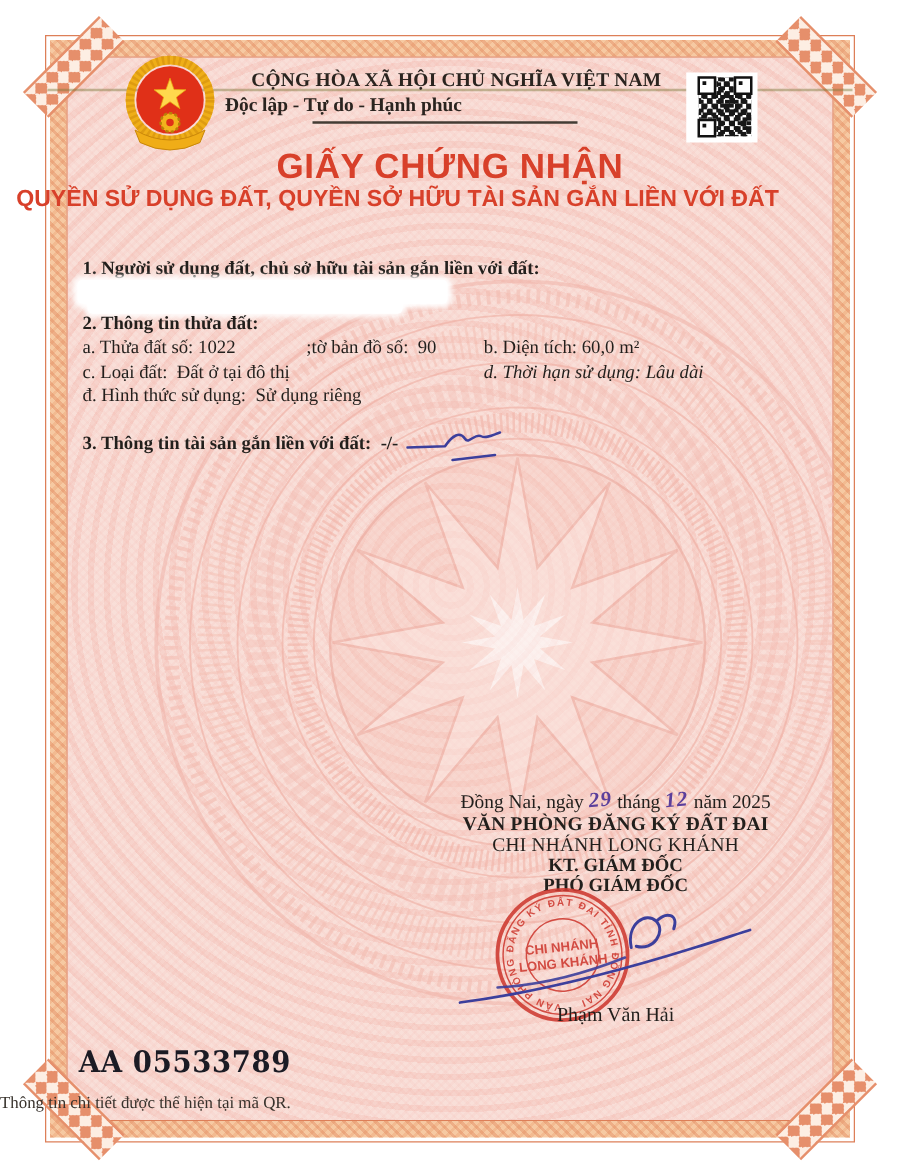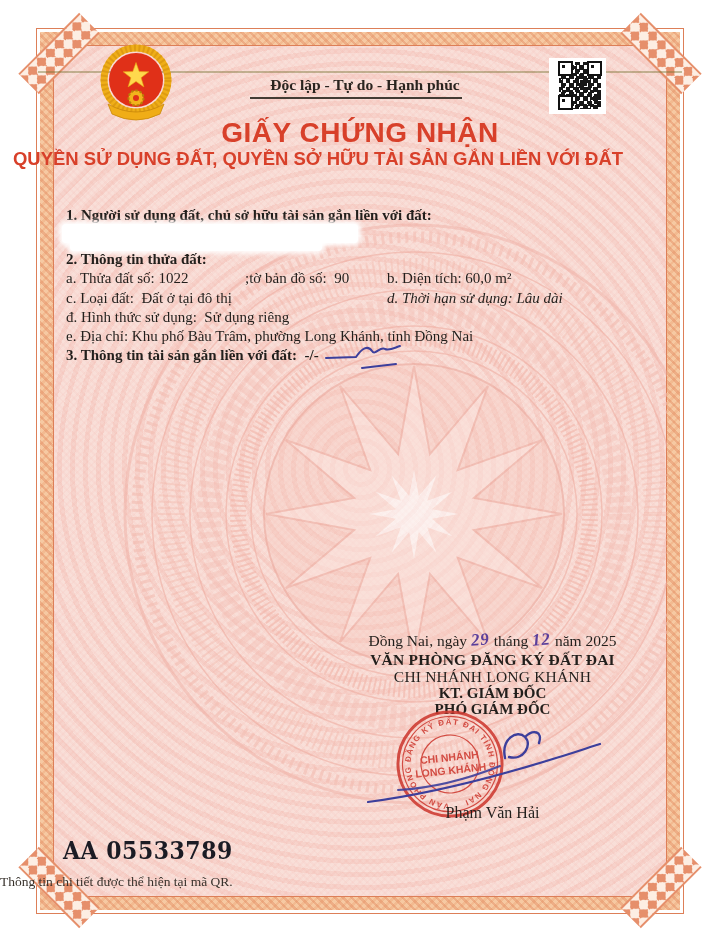--- a/index.html
+++ b/index.html
@@ -31,21 +31,21 @@
   .corner.bl{left:16px;bottom:30px;transform:rotate(45deg);}
   .corner.br{right:16px;bottom:30px;transform:rotate(-45deg);}
 
   .drum{position:absolute;left:60px;top:168px;z-index:1;opacity:.6;}
   .fold-line{position:absolute;left:38px;right:38px;top:71px;height:1.5px;
         background:rgba(125,120,58,.45);z-index:4;}
 
   
   .hdr-country{position:absolute;left:180px;top:56px;width:370px;text-align:center;z-index:5;
         font-weight:bold;font-size:15.5px;letter-spacing:.2px;color:#2a241f;}
-  .hdr-motto{position:absolute;left:180px;top:76px;width:370px;text-align:center;z-index:5;
+  .hdr-motto{position:absolute;left:180px;top:76px;width:370px;text-align:left;z-index:5;
         font-weight:bold;font-size:15.5px;color:#2a241f;}
   .hdr-rule{position:absolute;left:250px;top:97px;width:212px;height:1.6px;background:#433c34;z-index:5;}
 
   .emblem{position:absolute;left:92px;top:44px;z-index:5;}
 
   .qr-box{position:absolute;left:549px;top:58px;width:57px;height:56px;background:#ffffff;z-index:5;}
   .qr{position:absolute;left:9px;top:3px;width:44px;height:49px;background:#ffffff;}
   .qr-mod{position:absolute;inset:1px;
         background:
           repeating-conic-gradient(#171717 0 25%, transparent 0 50%) 0 0/7px 7px,
@@ -130,20 +130,21 @@
   <svg class="emblem" width="88" height="82" viewBox="0 0 88 82">
     <circle cx="44" cy="36" r="32" fill="none" stroke="#efae18" stroke-width="7"></circle>
     <circle cx="44" cy="36" r="32" fill="none" stroke="#cf8d0d" stroke-width="7" stroke-dasharray="2 2.5" opacity=".55"></circle>
     <circle cx="44" cy="36" r="27" fill="#e03018"></circle>
     <polygon points="44,18.5 47.2,27.6 56.8,27.8 49.1,33.7 51.9,42.9 44,37.4 36.1,42.9 38.9,33.7 31.2,27.8 40.8,27.6" fill="#ffd84d" stroke="#e8a50f" stroke-width=".6"></polygon>
     <circle cx="44" cy="54" r="7.5" fill="#f2b31c" stroke="#b97f08" stroke-width="2" stroke-dasharray="2.5 1.8"></circle>
     <circle cx="44" cy="54" r="3" fill="#e03018"></circle>
     <path d="M16,60 Q44,76 72,60 L68,70 Q44,82 20,70 Z" fill="#f0ad17" stroke="#c8860a" stroke-width=".8"></path>
   </svg>
 
+  <div class="hdr-country">CỘNG HÒA XÃ HỘI CHỦ NGHĨA VIỆT NAM</div>
   <div class="hdr-motto">Độc lập - Tự do - Hạnh phúc</div>
   <div class="hdr-rule"></div>
 
   <div class="qr-box">
     <div class="qr">
       <div class="qr-mod"></div>
       <div class="finder f-tl"></div>
       <div class="finder f-tr"></div>
       <div class="finder f-bl"></div>
     </div>
@@ -167,23 +168,20 @@
     <span>b. Diện tích:</span>&nbsp;<span>60,0 m²</span>
   </div>
   <div class="t" style="left:66px;top:289px;">
     <span>c. Loại đất:</span>&nbsp;&nbsp;<span>Đất ở tại đô thị</span>
   </div>
   <div class="t" style="left:387px;top:289px;font-style:italic;">
     <span>d. Thời hạn sử dụng:</span>&nbsp;<span>Lâu dài</span>
   </div>
   <div class="t" style="left:66px;top:308px;">
     <span>đ. Hình thức sử dụng:</span>&nbsp;&nbsp;<span>Sử dụng riêng</span>
-  </div>
-  <div class="t" style="left:66px;top:327px;">
-    <span>e. Địa chỉ:</span>&nbsp;<span>Khu phố Bàu Trâm, phường Long Khánh, tỉnh Đồng Nai</span>
   </div>
 
   <div class="t b" style="left:66px;top:346px;">
     <span>3. Thông tin tài sản gắn liền với đất:</span>&nbsp;&nbsp;<span>-/-</span>
   </div>
   <svg class="penmark" width="110" height="40" viewBox="0 0 110 40">
     <path d="M4,18 L34,17 M34,17 C40,8 46,5 50,11 C53,16 58,6 63,9 C67,11 72,8 78,6" fill="none" stroke="#3c3f9c" stroke-width="2" stroke-linecap="round"></path>
     <path d="M40,28 L74,24" fill="none" stroke="#3c3f9c" stroke-width="2" stroke-linecap="round"></path>
   </svg>
 

